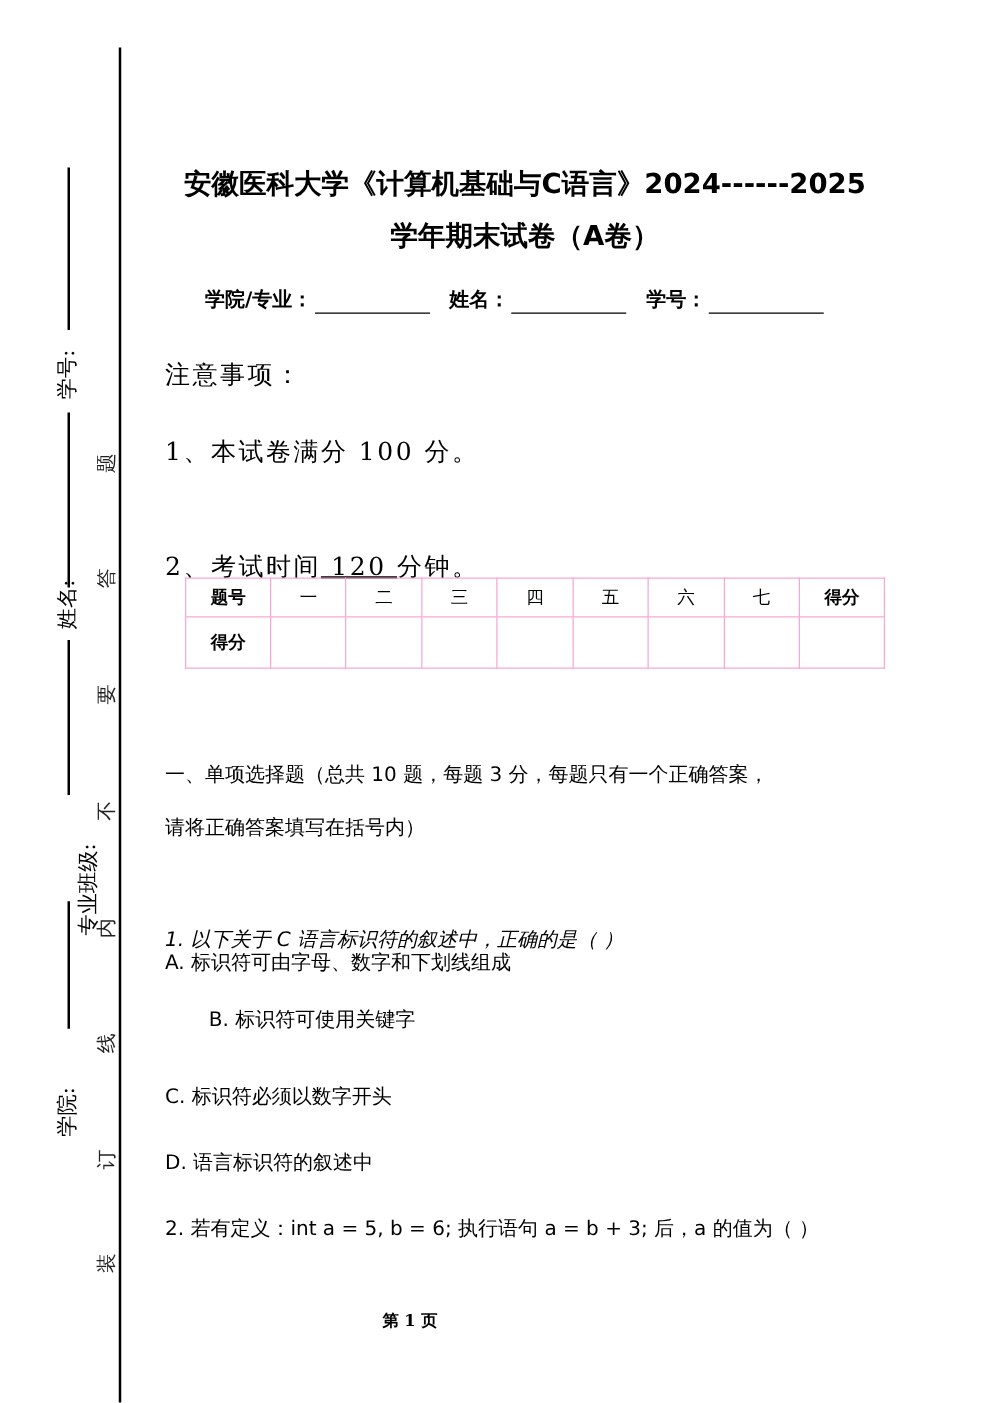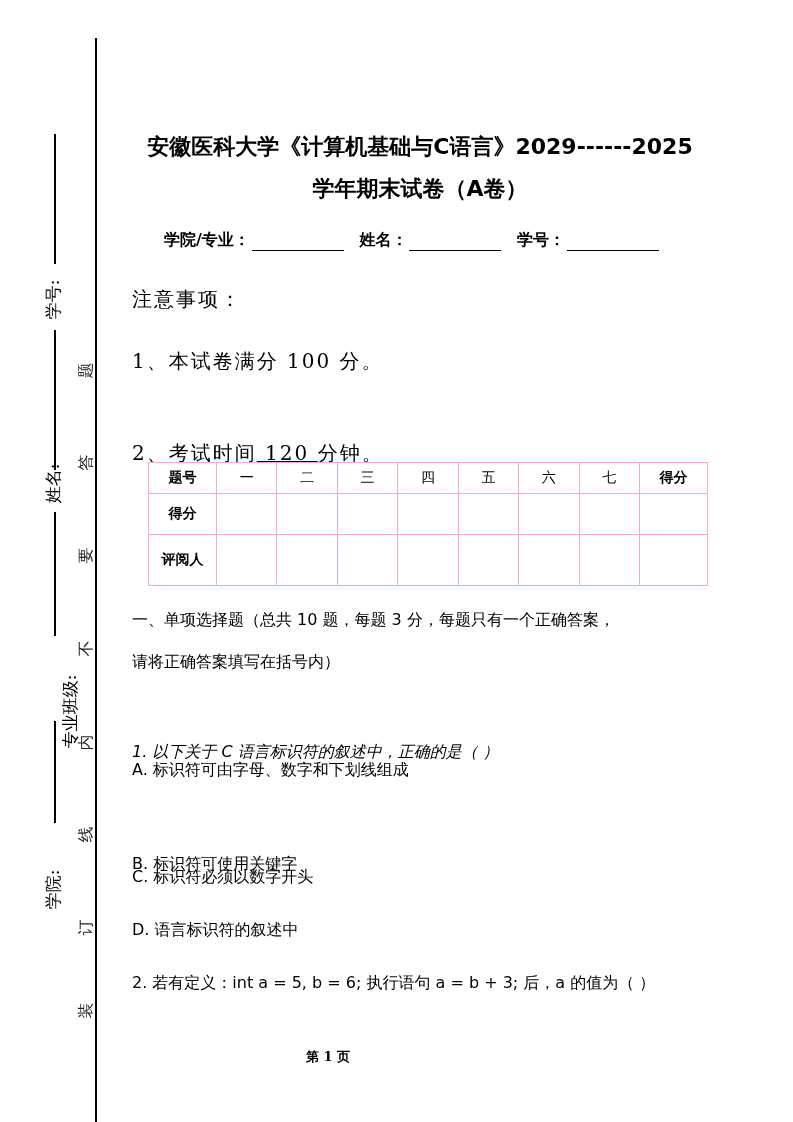--- a/index.html
+++ b/index.html
@@ -57,21 +57,21 @@
 
 <div class="seal-char" style="top:360px;">题</div>
 <div class="seal-char" style="top:452px;">答</div>
 <div class="seal-char" style="top:545px;">要</div>
 <div class="seal-char" style="top:638px;">不</div>
 <div class="seal-char" style="top:732px;">内</div>
 <div class="seal-char" style="top:824px;">线</div>
 <div class="seal-char" style="top:917px;">订</div>
 <div class="seal-char" style="top:1000px;">装</div>
 
-<div class="title title1">安徽医科大学《计算机基础与C语言》2029------2025</div>
+<div class="title title1">安徽医科大学《计算机基础与C语言》2024------2025</div>
 <div class="title title2">学年期末试卷（A卷）</div>
 
 <div class="fields">
   <span>学院/专业：</span><span class="blank"></span>
   <span>姓名：</span><span class="blank"></span>
   <span>学号：</span><span class="blank"></span>
 </div>
 
 <div class="txt" style="top:286px;">注意事项：</div>
 <div class="txt" style="top:348px;">1、本试卷满分 100 分。</div>
@@ -96,37 +96,26 @@
     <td class="hd">得分</td>
     <td></td>
     <td></td>
     <td></td>
     <td></td>
     <td></td>
     <td></td>
     <td></td>
     <td></td>
   </tr>
-  <tr class="r3">
-    <td class="hd">评阅人</td>
-    <td></td>
-    <td></td>
-    <td></td>
-    <td></td>
-    <td></td>
-    <td></td>
-    <td></td>
-    <td></td>
-  </tr>
 </tbody>
   </table>
 
 <div class="q" style="top:610px;">一、单项选择题（总共 10 题，每题 3 分，每题只有一个正确答案，</div>
 <div class="q" style="top:652px;">请将正确答案填写在括号内）</div>
 
 <div class="q" style="top:742px;font-style:italic;">1. 以下关于 C 语言标识符的叙述中，正确的是（   ）</div>
 <div class="q" style="top:760px;">A. 标识符可由字母、数字和下划线组成</div>
-<div class="q" style="top:854px;">B. 标识符可使用关键字</div>
+<div class="q" style="top:806px;margin-left:35px;">B. 标识符可使用关键字</div>
 <div class="q" style="top:867px;">C. 标识符必须以数字开头</div>
 <div class="q" style="top:920px;">D. 语言标识符的叙述中</div>
 <div class="q" style="top:973px;">2. 若有定义：int a = 5, b = 6; 执行语句 a = b + 3; 后，a 的值为（   ）</div>
 
 <div class="footer">第 1 页</div>
 
 </body></html>

